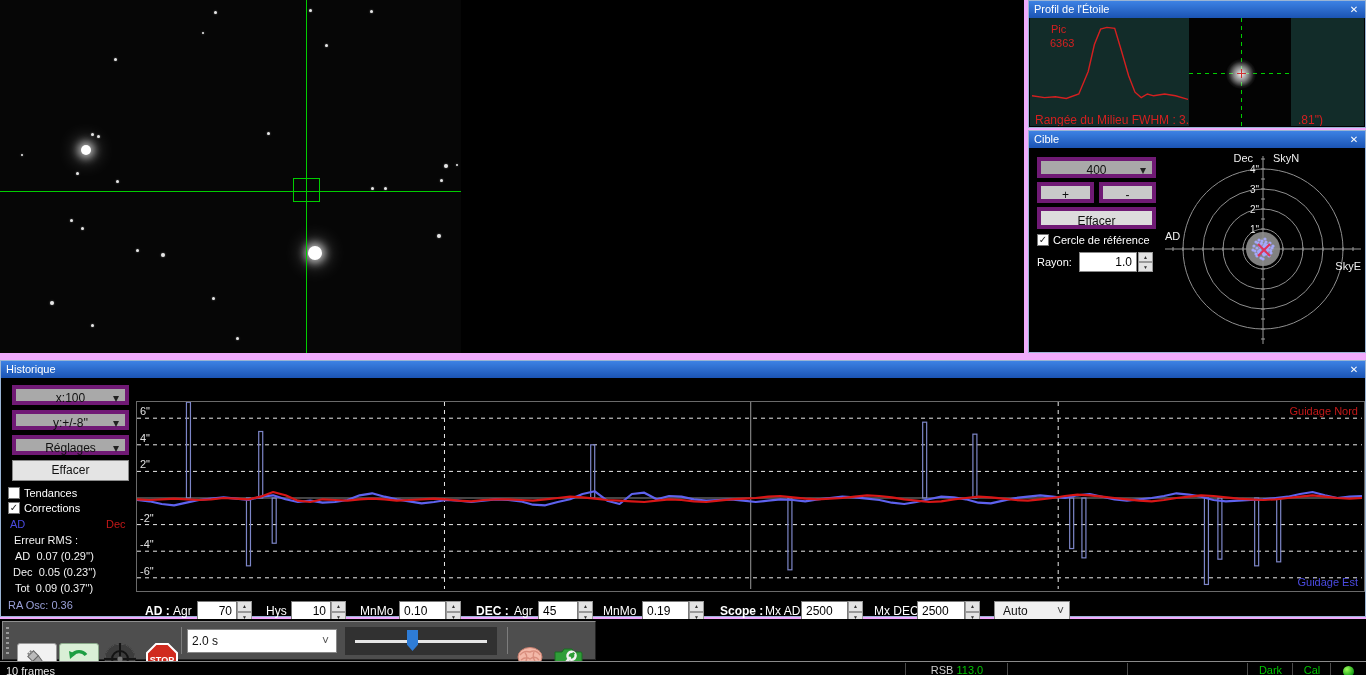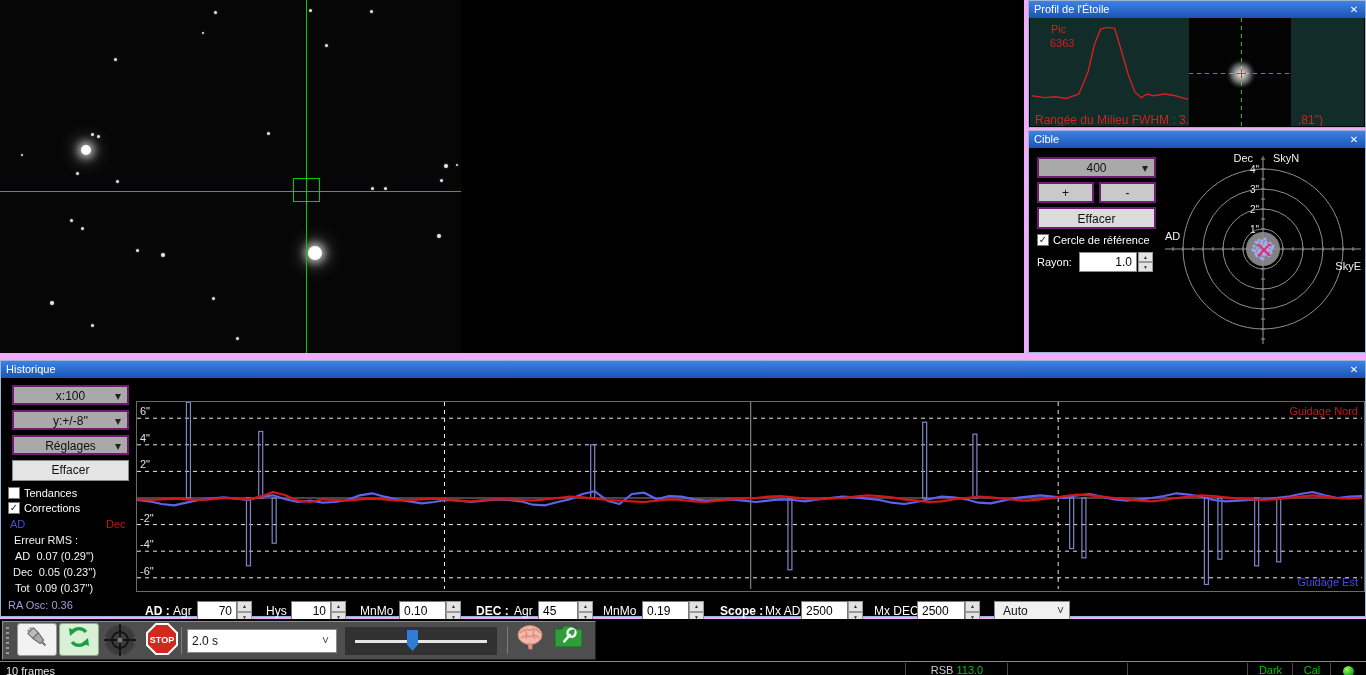--- a/index.html
+++ b/index.html
@@ -30,21 +30,21 @@
   #thumb .dashh{position:absolute;left:0;right:0;height:1px;
      background:repeating-linear-gradient(90deg,#00d000 0 4px,transparent 4px 8px);}
   #thumb .blob{position:absolute;width:30px;height:30px;border-radius:50%;
      background:radial-gradient(circle,rgba(255,255,255,.95) 0%,rgba(230,230,230,.55) 35%,rgba(120,120,120,.18) 60%,transparent 72%);}
   #thumb .plus:before,#thumb .plus:after{content:"";position:absolute;background:#d03030;}
   #thumb .plus:before{left:-4px;top:0;width:9px;height:1px;}
   #thumb .plus:after{left:0;top:-4px;width:1px;height:9px;}
   
   #cible{left:1028px;top:130px;width:338px;height:223px;}
   #cible .content{position:absolute;left:1px;top:17px;right:1px;bottom:1px;background:#000;}
-  .gbtn{position:absolute;background:#c9c9c9;border:2px solid #701a75;color:#111;
+  .gbtn{position:absolute;background:#c9c9c9;border:4px solid #701a75;color:#111;
         text-align:center;box-sizing:border-box;font-size:12px;}
   .ddown{background:#a9a9a9;}
   .ddown .arr{position:absolute;right:6px;top:0;color:#222;}
   .chkrow{position:absolute;display:flex;align-items:center;gap:4px;color:#fff;}
   .chk{width:12px;height:12px;background:#fff;border:1px solid #777;box-sizing:border-box;
        color:#222;font-size:10px;line-height:10px;text-align:center;}
   .numfield{position:absolute;background:#fff;color:#000;border:1px solid #888;
        box-sizing:border-box;font-size:12px;padding:2px 4px 0 4px;}
   .spin{position:absolute;width:15px;box-sizing:border-box;}
   .spin div{height:50%;background:#e3e3e3;border:1px solid #999;box-sizing:border-box;
@@ -66,22 +66,22 @@
   .pspin{position:absolute;top:223px;height:21px;}
   .autodd{position:absolute;top:223px;height:21px;background:#f0f0f0;border:1px solid #8a8a8a;color:#111;
           box-sizing:border-box;font-size:12px;line-height:19px;padding-left:8px;}
   .autodd .arr{position:absolute;right:5px;color:#444;}
   
   #toolbar-row{left:0;top:619px;width:1366px;height:43px;background:#000;}
   #toolbar{position:absolute;left:2px;top:2px;width:594px;height:39px;background:#4e4e4e;
      border:1px solid #8f8f8f;border-bottom-color:#222;border-right-color:#222;box-sizing:border-box;}
   .grip{position:absolute;left:3px;top:5px;bottom:5px;width:3px;
      background:repeating-linear-gradient(#9a9a9a 0 2px,transparent 2px 5px);}
-  .tbtn{position:absolute;top:1px;width:38px;height:31px;border-radius:3px;display:flex;
-     justify-content:center;}
+  .tbtn{position:absolute;top:21px;width:38px;height:31px;border-radius:3px;display:flex;
+     align-items:center;justify-content:center;}
   .sep{position:absolute;top:5px;width:1px;height:27px;background:#7d7d7d;}
   #expdd{position:absolute;left:184px;top:7px;width:150px;height:24px;background:#fff;border:1px solid #888;
      color:#111;font-size:12px;line-height:22px;padding-left:4px;box-sizing:border-box;}
   #expdd .arr{position:absolute;right:7px;color:#555;}
   #sliderpanel{position:absolute;left:342px;top:5px;width:152px;height:28px;background:#313131;}
   #slidertrack{position:absolute;left:10px;right:10px;top:13px;height:3px;background:#e6e6e6;}
   #sliderhandle{position:absolute;left:62px;top:3px;width:11px;height:21px;background:#2e7cd6;
      clip-path:polygon(0 0,100% 0,100% 70%,50% 100%,0 70%);}
   
   #statusbar{left:0;top:661px;width:1366px;height:18px;background:#000;border-top:1px solid #8a8a8a;

